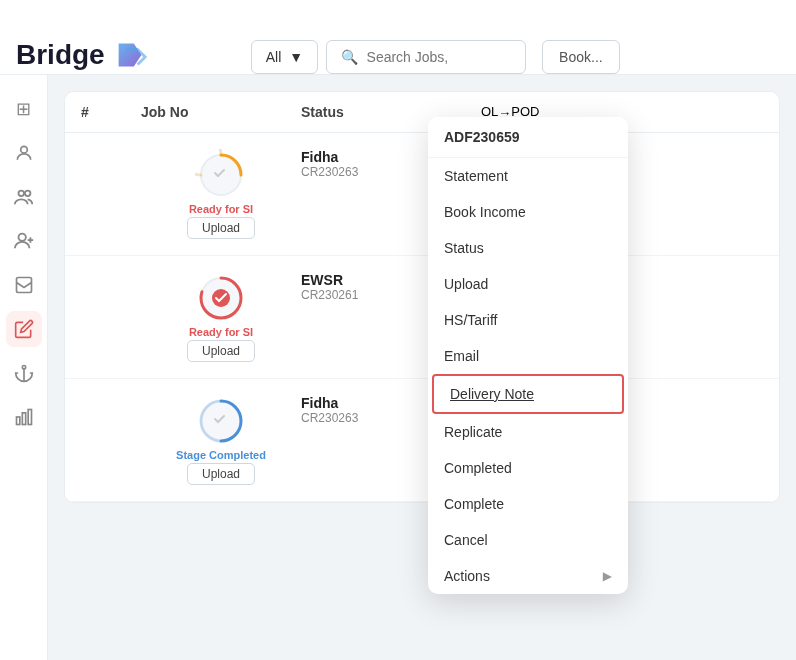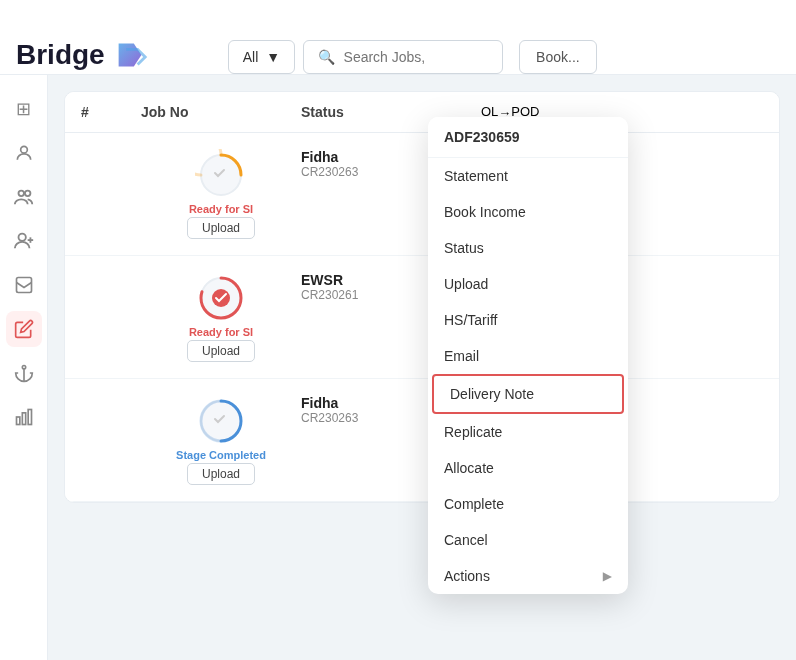--- a/index.html
+++ b/index.html
@@ -24,21 +24,21 @@
     .logo-text {
       font-size: 28px;
       font-weight: 800;
       color: #1a1a2e;
     }
     .logo-icon {
       width: 38px;
       height: 38px;
     }
     .search-bar {
-      margin-left: 79px;
+      margin-left: 102px;
       display: flex;
       align-items: center;
       gap: 8px;
     }
     .dropdown-btn {
       border: 1px solid #d0d7de;
       background: #fff;
       border-radius: 6px;
       padding: 8px 14px;
       font-size: 14px;
@@ -249,20 +249,21 @@
       color: #333;
       cursor: pointer;
       display: flex;
       align-items: center;
       justify-content: space-between;
     }
     .context-menu-item.highlighted {
       border: 2px solid #e05555;
       margin: 0 4px;
       border-radius: 4px;
+      text-decoration: underline;
     }
     .context-menu-item.actions-item {
       font-weight: 500;
     }
     .chevron-right {
       color: #999;
       font-size: 12px;
     }
   </style>
 </head>
@@ -467,21 +468,21 @@
       <div class="context-menu-item">
         <span>Email</span>
       </div>
       <div class="context-menu-item highlighted">
         <span>Delivery Note</span>
       </div>
       <div class="context-menu-item">
         <span>Replicate</span>
       </div>
       <div class="context-menu-item">
-        <span>Allocate</span>
+        <span>Completed</span>
       </div>
       <div class="context-menu-item">
         <span>Complete</span>
       </div>
       <div class="context-menu-item">
         <span>Cancel</span>
       </div>
       <div class="context-menu-item actions-item">
         <span>Actions</span>
         <span class="chevron-right">▶</span>

